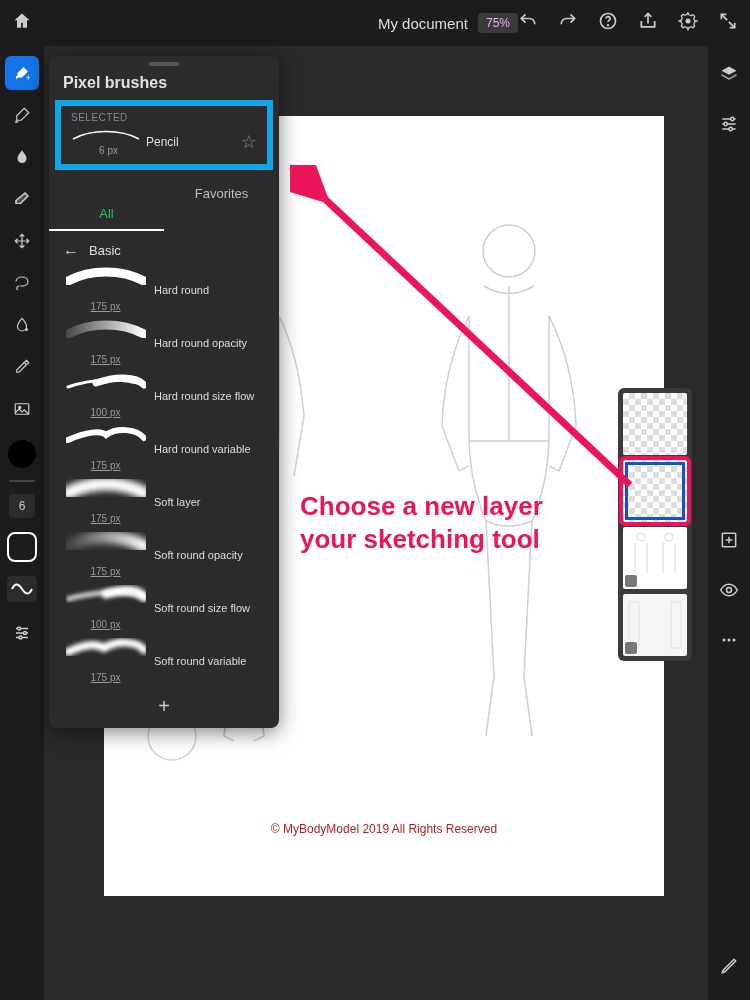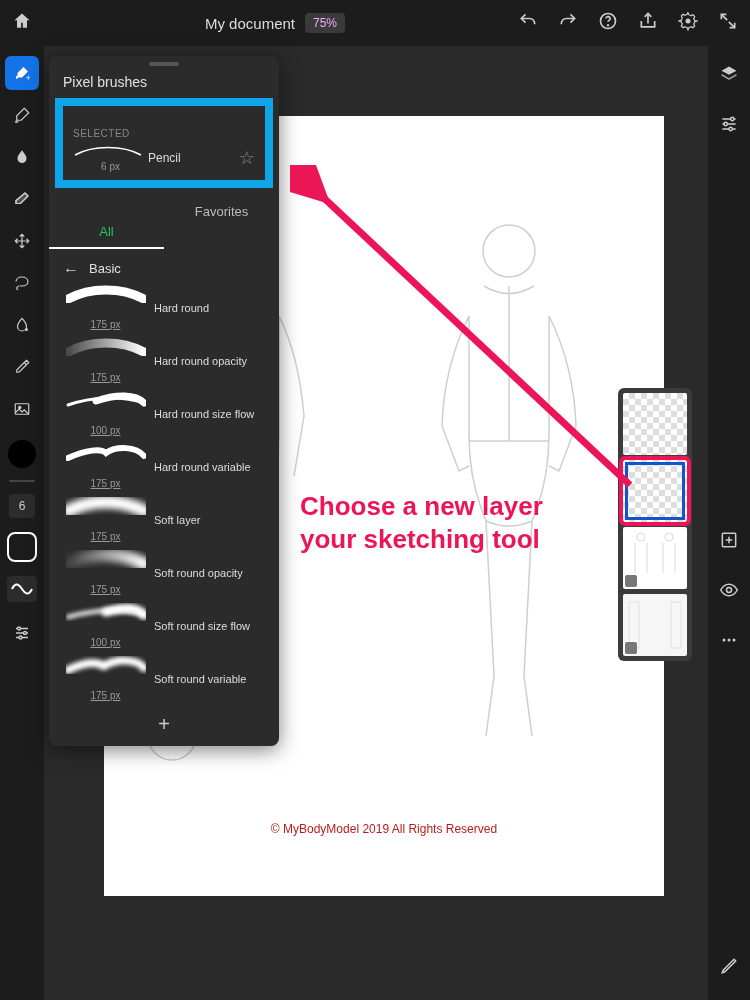--- a/index.html
+++ b/index.html
@@ -1,20 +1,20 @@
 <!DOCTYPE html>
 <html><head>
 <meta charset="utf-8">
 <style>
   * { margin:0; padding:0; box-sizing:border-box; font-family: -apple-system, BlinkMacSystemFont, "Segoe UI", sans-serif; }
   body { background:#1c1c1c; width:750px; height:1000px; overflow:hidden; position:relative; color:#e0e0e0; }
   
   .topbar { height:46px; background:#1c1c1c; display:flex; align-items:center; padding:0 12px; }
   .topbar .left { flex:0 0 auto; }
-  .topbar .center { flex:1; text-align:center; display:flex; align-items:center; justify-content:center; gap:10px; }
+  .topbar .center { flex:1; text-align:center; display:flex; align-items:center; justify-content:flex-end; gap:10px; }
   .topbar .right { flex:0 0 auto; display:flex; gap:20px; align-items:center; }
   .doc-title { font-size:15px; color:#ddd; }
   .zoom-badge { background:#3a3a3a; color:#f0abfc; font-size:12px; padding:3px 8px; border-radius:4px; }
   .icon { display:inline-block; color:#ccc; }
   
   .left-rail { position:absolute; left:0; top:46px; bottom:0; width:44px; background:#1c1c1c; display:flex; flex-direction:column; align-items:center; padding-top:10px; gap:8px; }
   .tool { width:34px; height:34px; border-radius:6px; display:flex; align-items:center; justify-content:center; color:#ccc; cursor:pointer; }
   .tool.active { background:#1473e6; color:#fff; }
   .tool svg { width:18px; height:18px; }
   .color-swatch { width:28px; height:28px; border-radius:50%; background:#000; margin-top:6px; }
@@ -27,22 +27,22 @@
   .right-rail .icon svg { width:20px; height:20px; }
   .pencil-tool { position:absolute; bottom:20px; }
   
   .canvas-area { position:absolute; left:44px; right:42px; top:46px; bottom:0; background:#2a2a2a; }
   .page { position:absolute; left:60px; top:70px; width:560px; height:780px; background:#fff; }
   .page .figure { position:absolute; }
   .page .copyright { position:absolute; bottom:60px; left:0; right:0; text-align:center; font-size:12px; color:#b91c1c; }
   
   .brush-panel { position:absolute; left:49px; top:56px; width:230px; background:#2b2b2b; border-radius:8px; box-shadow:0 4px 20px rgba(0,0,0,0.5); padding-bottom:10px; overflow:hidden; }
   .panel-handle { width:30px; height:4px; background:#555; border-radius:2px; margin:6px auto 4px; }
-  .panel-title { font-size:14px; font-weight:400; padding:4px 14px 8px; }
-  .selected-box { border:8px solid #0ea5e9; margin:0 6px; padding:22px 10px 8px; }
+  .panel-title { font-size:16px; font-weight:700; padding:4px 14px 8px; }
+  .selected-box { border:6px solid #0ea5e9; margin:0 6px; padding:6px 10px 8px; }
   .selected-label { font-size:10px; color:#888; letter-spacing:0.5px; }
   .selected-row { display:flex; align-items:center; margin-top:4px; }
   .selected-thumb { width:75px; text-align:center; }
   .selected-thumb svg { display:block; }
   .selected-size { font-size:10px; color:#999; margin-top:2px; }
   .selected-name { flex:1; font-size:12px; color:#ddd; }
   .star { color:#888; font-size:18px; }
   .tabs { display:flex; margin-top:8px; }
   .tab { flex:1; text-align:center; padding:8px 0; font-size:13px; color:#bbb; cursor:pointer; }
   .tab.active { color:#22c55e; border-bottom:2px solid #fff;margin-top:20px; }

